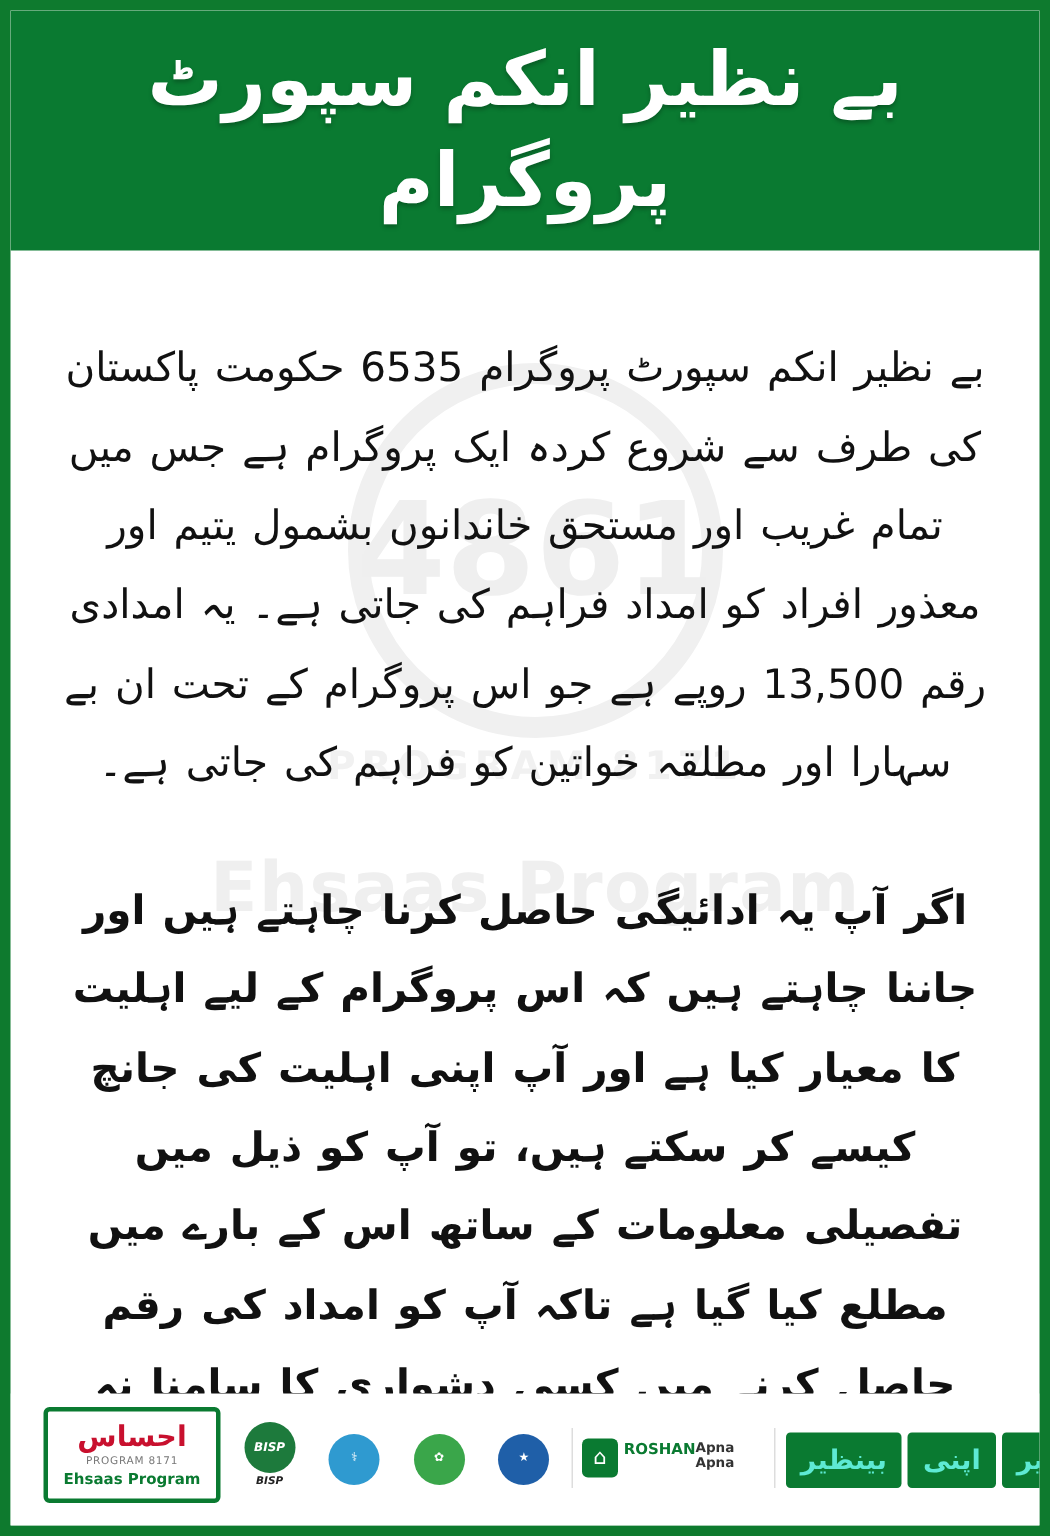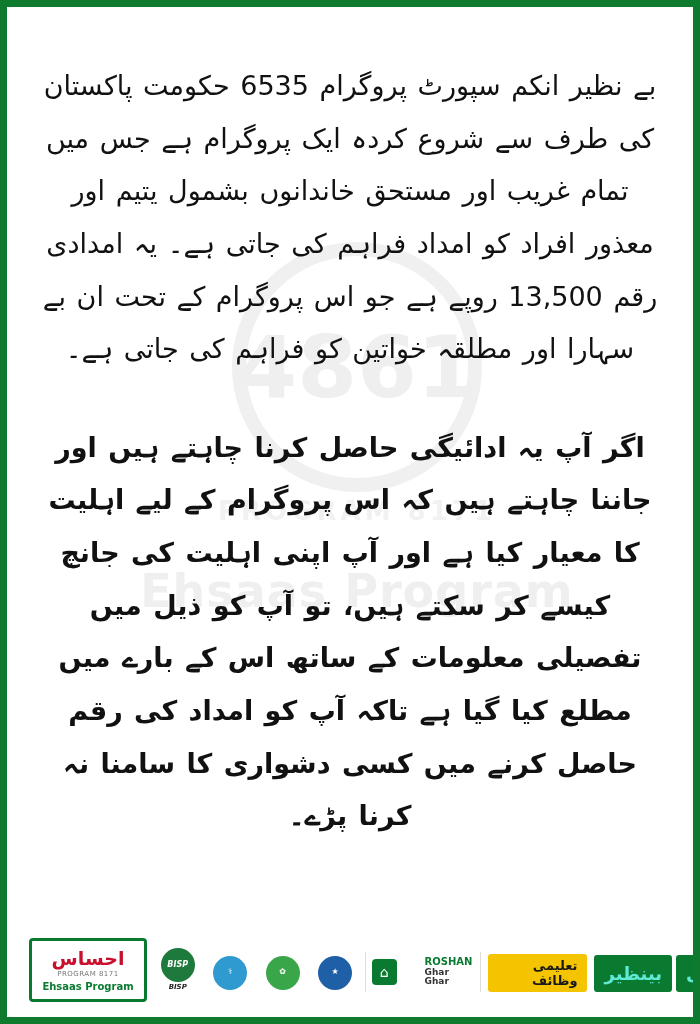--- a/index.html
+++ b/index.html
@@ -196,21 +196,21 @@
     height: 40px;
   }
   .roshan-icon {
     width: 26px; height: 26px;
     border-radius: 4px;
     background: #0a7a31;
     color: #fff;
     font-size: 14px;
     display:flex; align-items:center; justify-content:center;
   }
-  .roshan-text { display:flex; flex-direction:column; line-height:1.05;margin-left:24px; }
+  .roshan-text { display:flex; flex-direction:row; line-height:1.05; }
   .roshan-a { font-size: 10px; font-weight: bold; color: #0a7a31; }
   .roshan-b { font-size: 9px; font-weight: bold; color: #333; }
   .wazaif {
     background: #f5c400;
     color: #1a1a1a;
     font-size: 13px;
     font-weight: bold;
     padding: 6px 10px;
     border-radius: 3px;
     direction: rtl;
@@ -233,20 +233,23 @@
     border-radius: 3px;
     direction: rtl;
     white-space: nowrap;
   }
 </style>
 </head>
 <body>
 
 <div class="poster">
 
+  <div class="header">
+    <div class="header-title">بے نظیر انکم سپورٹ پروگرام</div>
+  </div>
 
   <div class="watermark">
     <div class="wm-circle">4861</div>
     <div class="wm-sub">PROGRAM 8171</div>
     <div class="wm-big">Ehsaas Program</div>
   </div>
 
   <div class="content">
     <p class="para first">بے نظیر انکم سپورٹ پروگرام 6535 حکومت پاکستان کی طرف سے شروع کردہ ایک پروگرام ہے جس میں تمام غریب اور مستحق خاندانوں بشمول یتیم اور معذور افراد کو امداد فراہم کی جاتی ہے۔ یہ امدادی رقم 13,500 روپے ہے جو اس پروگرام کے تحت ان بے سہارا اور مطلقہ خواتین کو فراہم کی جاتی ہے۔</p>
     <p class="para second">اگر آپ یہ ادائیگی حاصل کرنا چاہتے ہیں اور جاننا چاہتے ہیں کہ اس پروگرام کے لیے اہلیت کا معیار کیا ہے اور آپ اپنی اہلیت کی جانچ کیسے کر سکتے ہیں، تو آپ کو ذیل میں تفصیلی معلومات کے ساتھ اس کے بارے میں مطلع کیا گیا ہے تاکہ آپ کو امداد کی رقم حاصل کرنے میں کسی دشواری کا سامنا نہ کرنا پڑے۔</p>
@@ -272,25 +275,24 @@
         <div class="badge green">✿</div>
       </div>
       <div class="partner">
         <div class="badge emblem">★</div>
       </div>
 
       <div class="roshan">
         <div class="roshan-icon">⌂</div>
         <div class="roshan-text">
           <span class="roshan-a">ROSHAN</span>
-          <span class="roshan-b">Ghar Ghar</span>
+          <span class="roshan-b">Apna Apna</span>
         </div>
       </div>
 
-      <div class="wazaif">تعلیمی وظائف</div>
 
       <div class="green-tags">
         <span class="gtag">بینظیر</span>
         <span class="gtag">اپنی</span>
         <span class="gtag">بینظیر</span>
       </div>
     </div>
 
   </div>
 </div>

